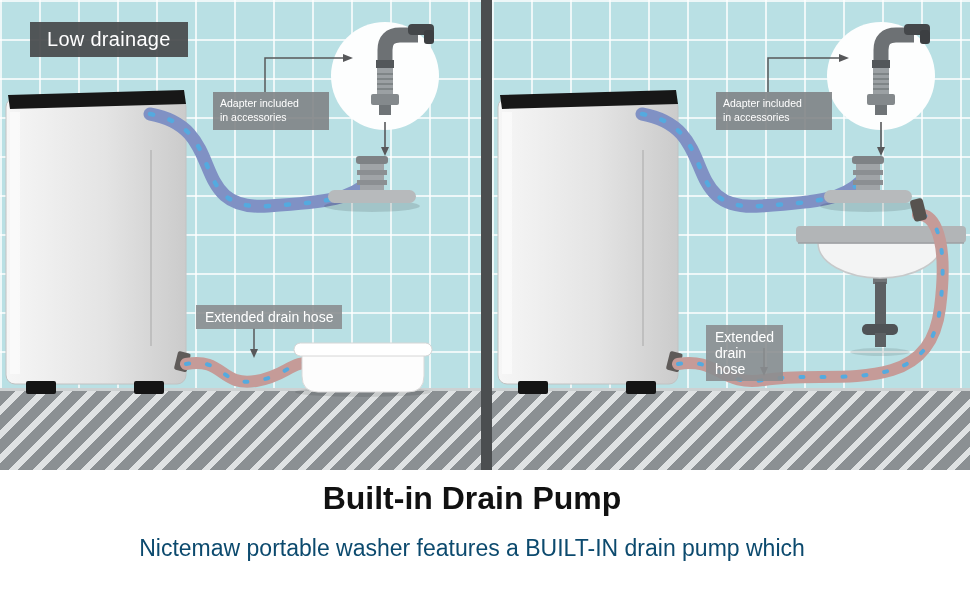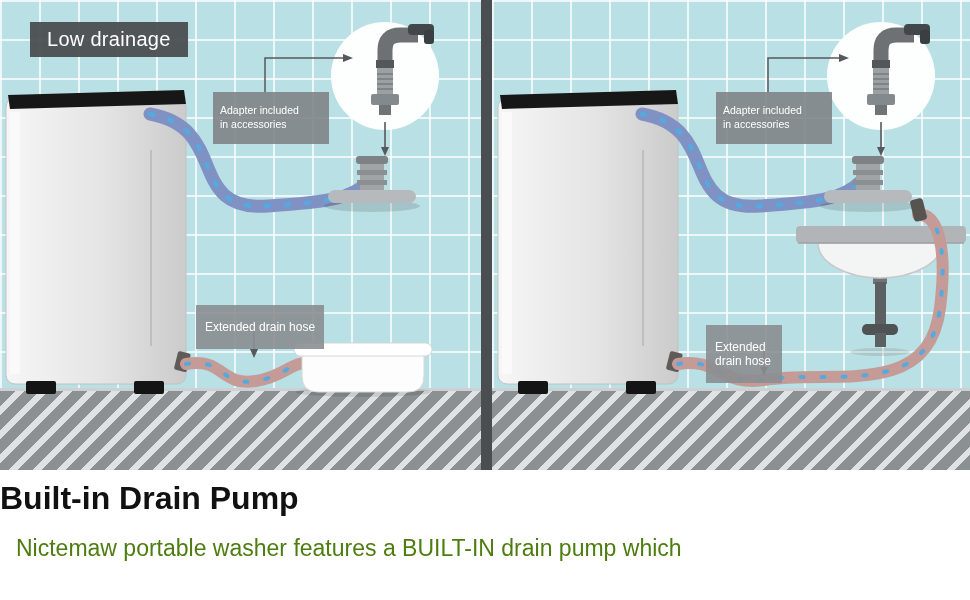--- a/index.html
+++ b/index.html
@@ -16,30 +16,30 @@
     background:repeating-linear-gradient(135deg,#8b9093 0 11px,#dfe2e3 11px 17px);}
   .divider{position:absolute;left:481px;top:0;width:11px;height:470px;background:#4b4e50;}
   svg.layer{position:absolute;top:0;}
   svg.layer.left{left:0;}
   svg.layer.right{left:492px;}
   .panel-title{position:absolute;color:#ffffff;background:rgba(72,74,76,.93);
     font-size:20px;padding:6px 17px;letter-spacing:.3px;}
   #title-low{left:30px;top:22px;}
   #title-high{left:535px;top:22px;}
   .adapter-note{position:absolute;width:102px;background:rgba(129,132,134,.9);color:#fff;
-    font-size:10.5px;line-height:1.32;padding:12px 7px;}
+    font-size:10.5px;line-height:1.32;padding:5px 7px;}
   #note-low{left:213px;top:92px;}
   #note-high{left:716px;top:92px;}
   .hose-note{position:absolute;background:rgba(139,142,144,.9);color:#fff;
-    font-size:12px;padding:15px 9px;}
+    font-size:14px;padding:4px 9px;}
   #hose-low{left:196px;top:305px;}
   #hose-high{left:706px;top:325px;}
-  .caption{position:absolute;left:0;top:470px;width:944px;text-align:left;background:#fff;}
+  .caption{position:absolute;left:0;top:470px;width:944px;text-align:center;background:#fff;}
   .caption h1{margin:10px 0 7px;font-size:32px;font-weight:bold;color:#111111;}
-  .caption p{margin:16px;font-size:23px;color:#4d7c0f;line-height:1.35;}
+  .caption p{margin:16px;font-size:23px;color:#0c4a6e;line-height:1.35;}
 </style>
 </head>
 <body>
 
 <div class="figure">
   <div class="scene">
 
     <div class="tiles left"></div>
     <div class="tiles right"></div>
     <div class="floor"></div>

